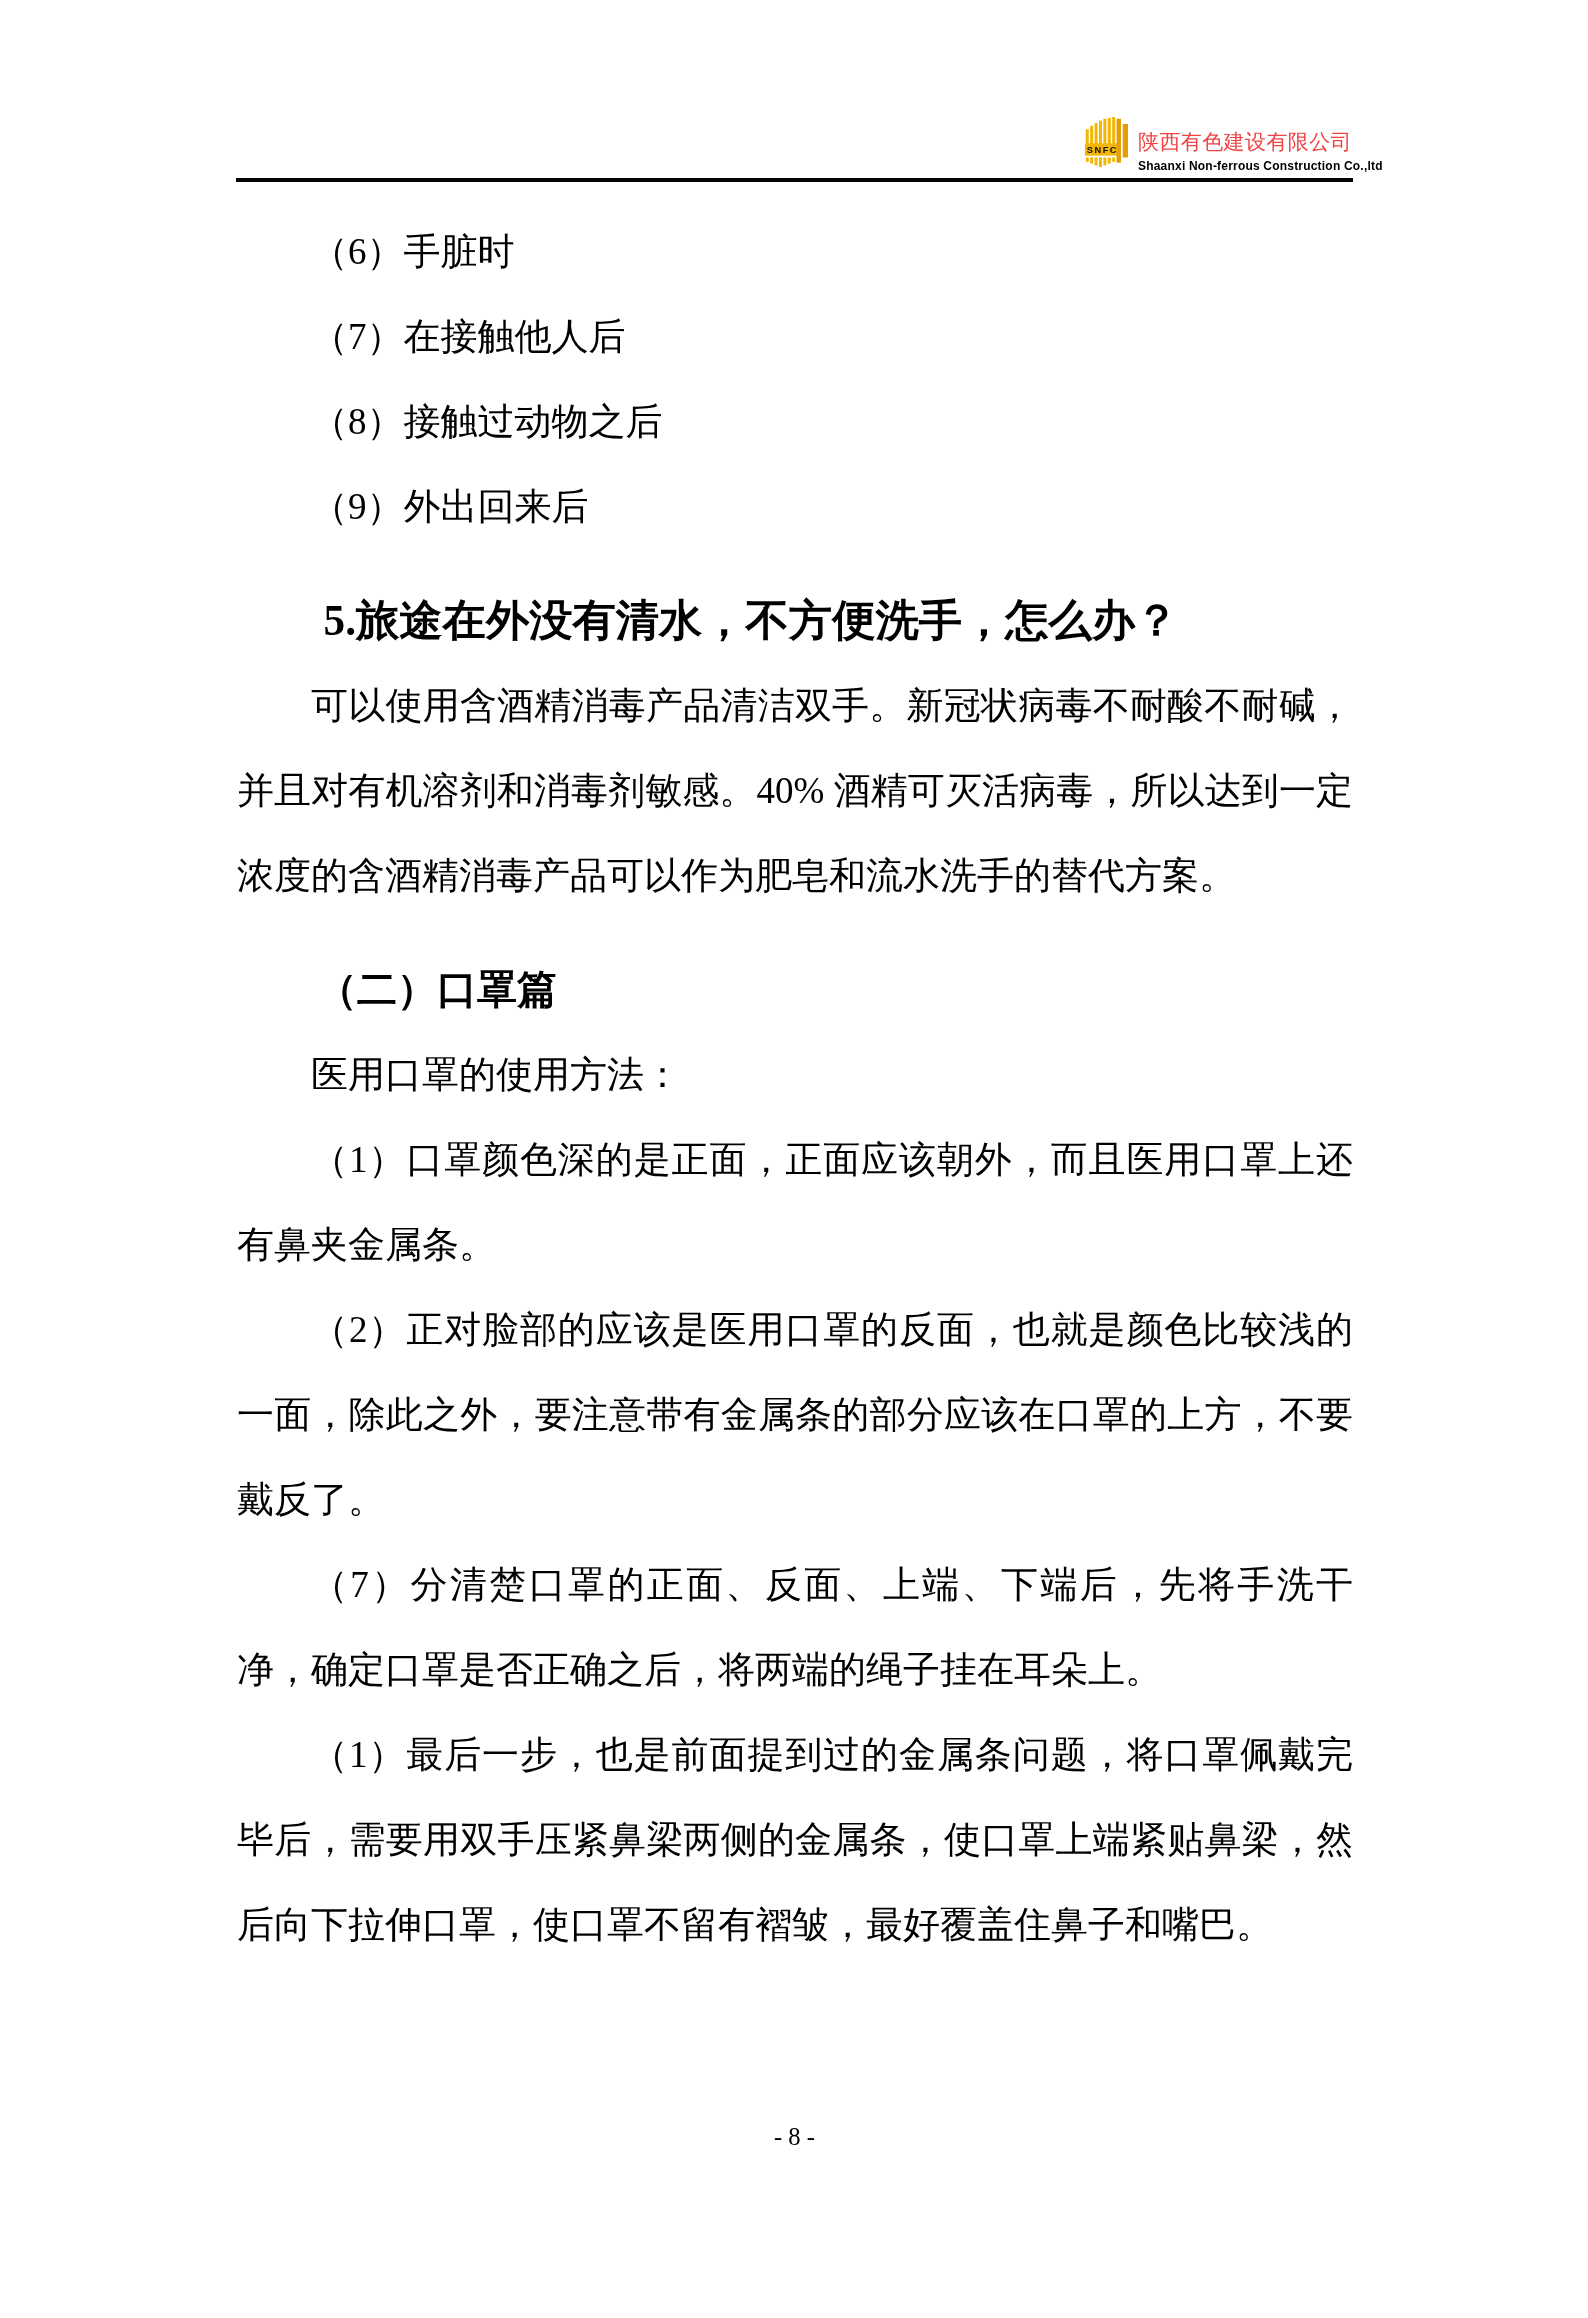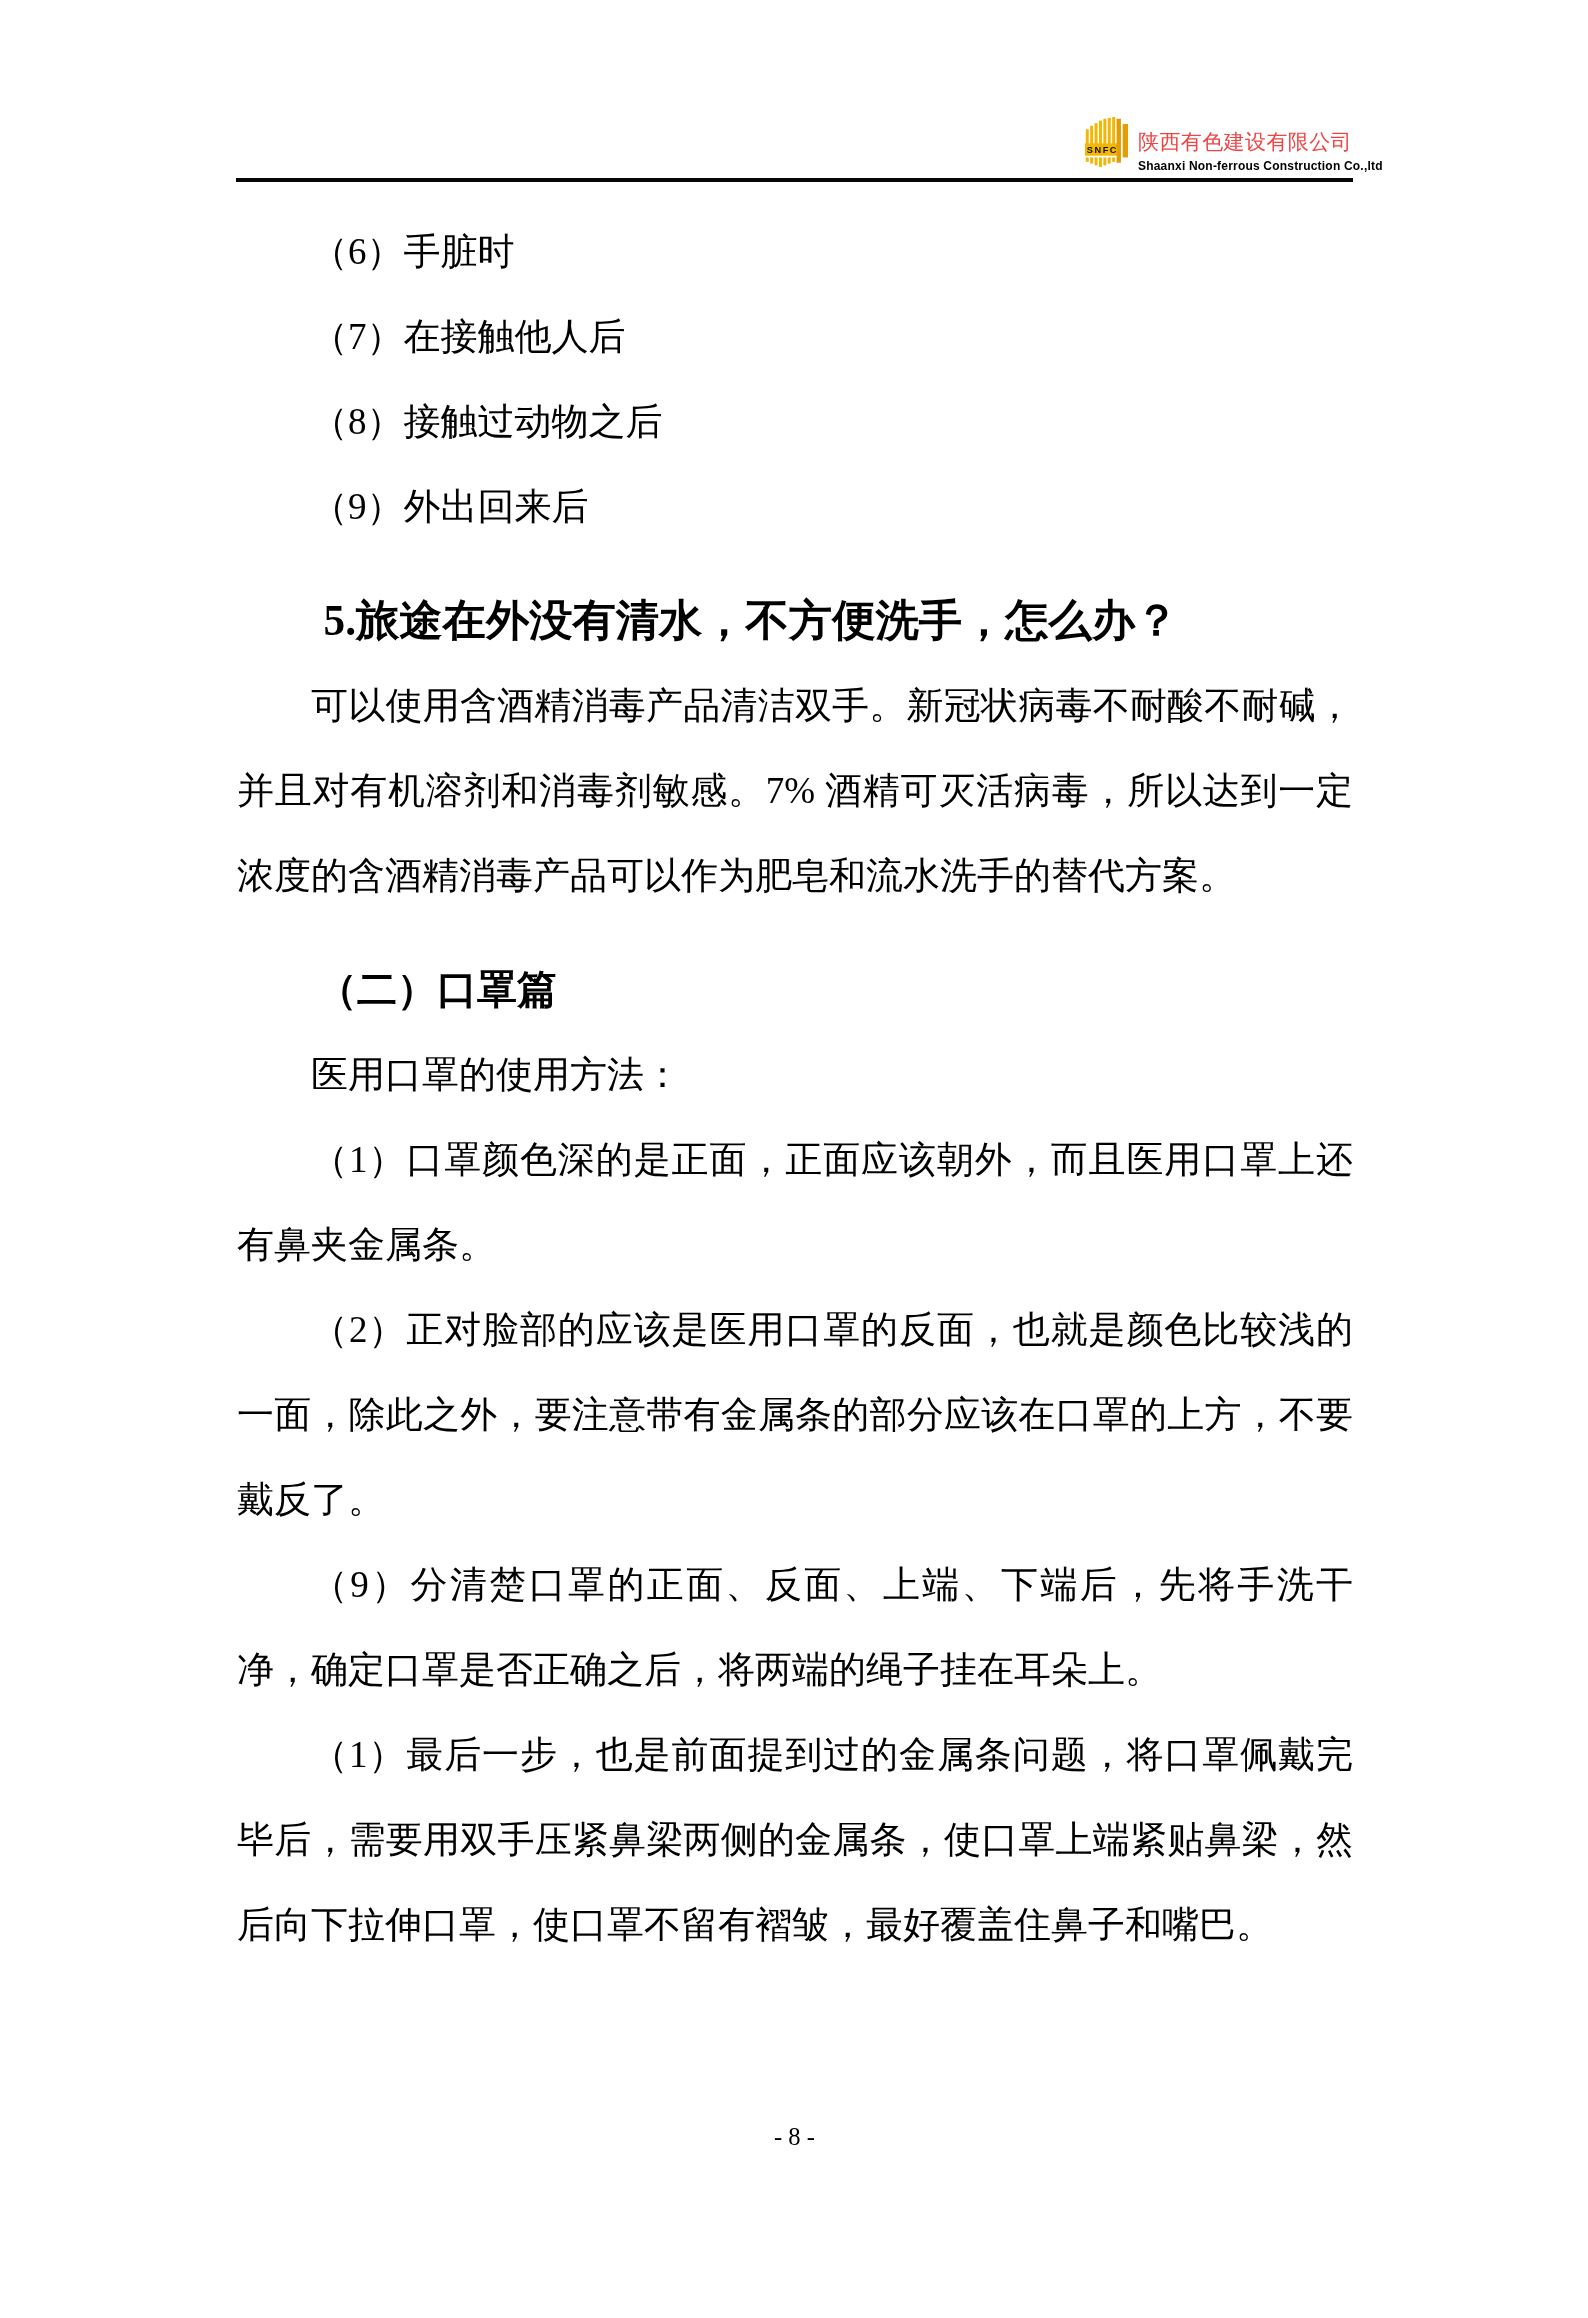--- a/index.html
+++ b/index.html
@@ -92,27 +92,27 @@
     <div class="header-rule"></div>
   </header>
 
   <main>
     <p>（6）手脏时</p>
     <p>（7）在接触他人后</p>
     <p>（8）接触过动物之后</p>
     <p>（9）外出回来后</p>
 
     <h3 class="heading sp">5.旅途在外没有清水，不方便洗手，怎么办？</h3>
-    <p>可以使用含酒精消毒产品清洁双手。新冠状病毒不耐酸不耐碱，并且对有机溶剂和消毒剂敏感。7% 酒精可灭活病毒，所以达到一定浓度的含酒精消毒产品可以作为肥皂和流水洗手的替代方案。</p>
+    <p>可以使用含酒精消毒产品清洁双手。新冠状病毒不耐酸不耐碱，并且对有机溶剂和消毒剂敏感。40% 酒精可灭活病毒，所以达到一定浓度的含酒精消毒产品可以作为肥皂和流水洗手的替代方案。</p>
 
     <h2 class="heading h-sec sp">（二）口罩篇</h2>
     <p>医用口罩的使用方法：</p>
     <p>（1）口罩颜色深的是正面，正面应该朝外，而且医用口罩上还有鼻夹金属条。</p>
     <p>（2）正对脸部的应该是医用口罩的反面，也就是颜色比较浅的一面，除此之外，要注意带有金属条的部分应该在口罩的上方，不要戴反了。</p>
-    <p>（9）分清楚口罩的正面、反面、上端、下端后，先将手洗干净，确定口罩是否正确之后，将两端的绳子挂在耳朵上。</p>
+    <p>（7）分清楚口罩的正面、反面、上端、下端后，先将手洗干净，确定口罩是否正确之后，将两端的绳子挂在耳朵上。</p>
     <p>（1）最后一步，也是前面提到过的金属条问题，将口罩佩戴完毕后，需要用双手压紧鼻梁两侧的金属条，使口罩上端紧贴鼻梁，然后向下拉伸口罩，使口罩不留有褶皱，最好覆盖住鼻子和嘴巴。</p>
   </main>
 
   <footer>
     <div class="page-num">- 8 -</div>
   </footer>
 
 </div>
 
 

